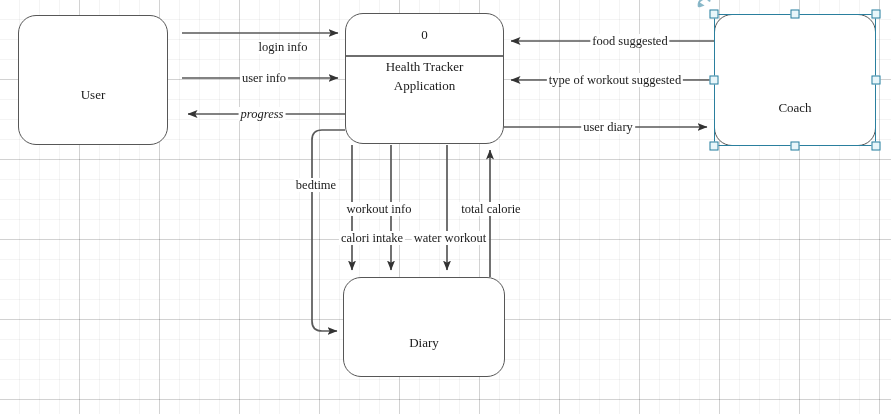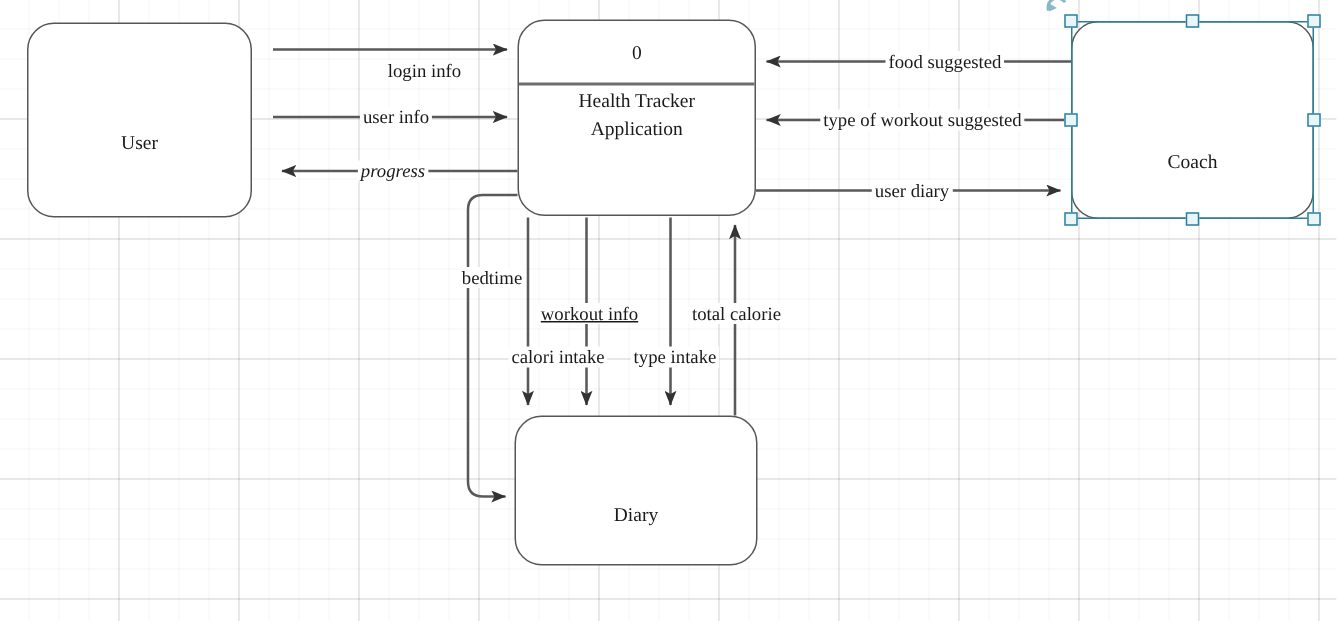--- a/index.html
+++ b/index.html
@@ -168,24 +168,24 @@
   <div class="node" id="node-diary" style="left:343px; top:277px; width:162px; height:100px;">
     <div class="node-label">Diary</div>
   </div>
 
   <div class="edge-label" style="left:259px; top:47px;margin-left:24px;">login info</div>
   <div class="edge-label" style="left:264px; top:78px;">user info</div>
   <div class="edge-label" style="left:262px; top:114px;font-style:italic;">progress</div>
   <div class="edge-label" style="left:630px; top:41px;">food suggested</div>
   <div class="edge-label" style="left:615px; top:80px;">type of workout suggested</div>
   <div class="edge-label" style="left:608px; top:127px;text-align:right;">user diary</div>
-  <div class="edge-label" style="left:328px; top:185px;">bedtime</div>
+  <div class="edge-label" style="left:316px; top:185px;">bedtime</div>
   <div class="edge-label" style="left:352px; top:238px;margin-left:20px;">calori intake</div>
-  <div class="edge-label" style="left:393px; top:209px;text-decoration:underline;">workout info</div>
-  <div class="edge-label" style="left:450px; top:238px;">type intake</div>
+  <div class="edge-label" style="left:379px; top:209px;">workout info</div>
+  <div class="edge-label" style="left:450px; top:238px;">water workout</div>
   <div class="edge-label" style="left:491px; top:209px;">total calorie</div>
 
   <div id="selection-coach" style="left:714px; top:14px; width:162px; height:132px;">
     <div class="sel-outline"></div>
 
     <svg class="sel-rotate" style="left:-9px; top:-10px;" viewBox="0 0 18 18">
       <path d="M3,12 A6.2,6.2 0 0 1 14,6.5" fill="none" stroke="#2a7f9e" stroke-width="2"></path>
       <path d="M2.2,6.5 L3.4,12.6 L8.6,10.4 Z" fill="#2a7f9e"></path>
     </svg>
 

